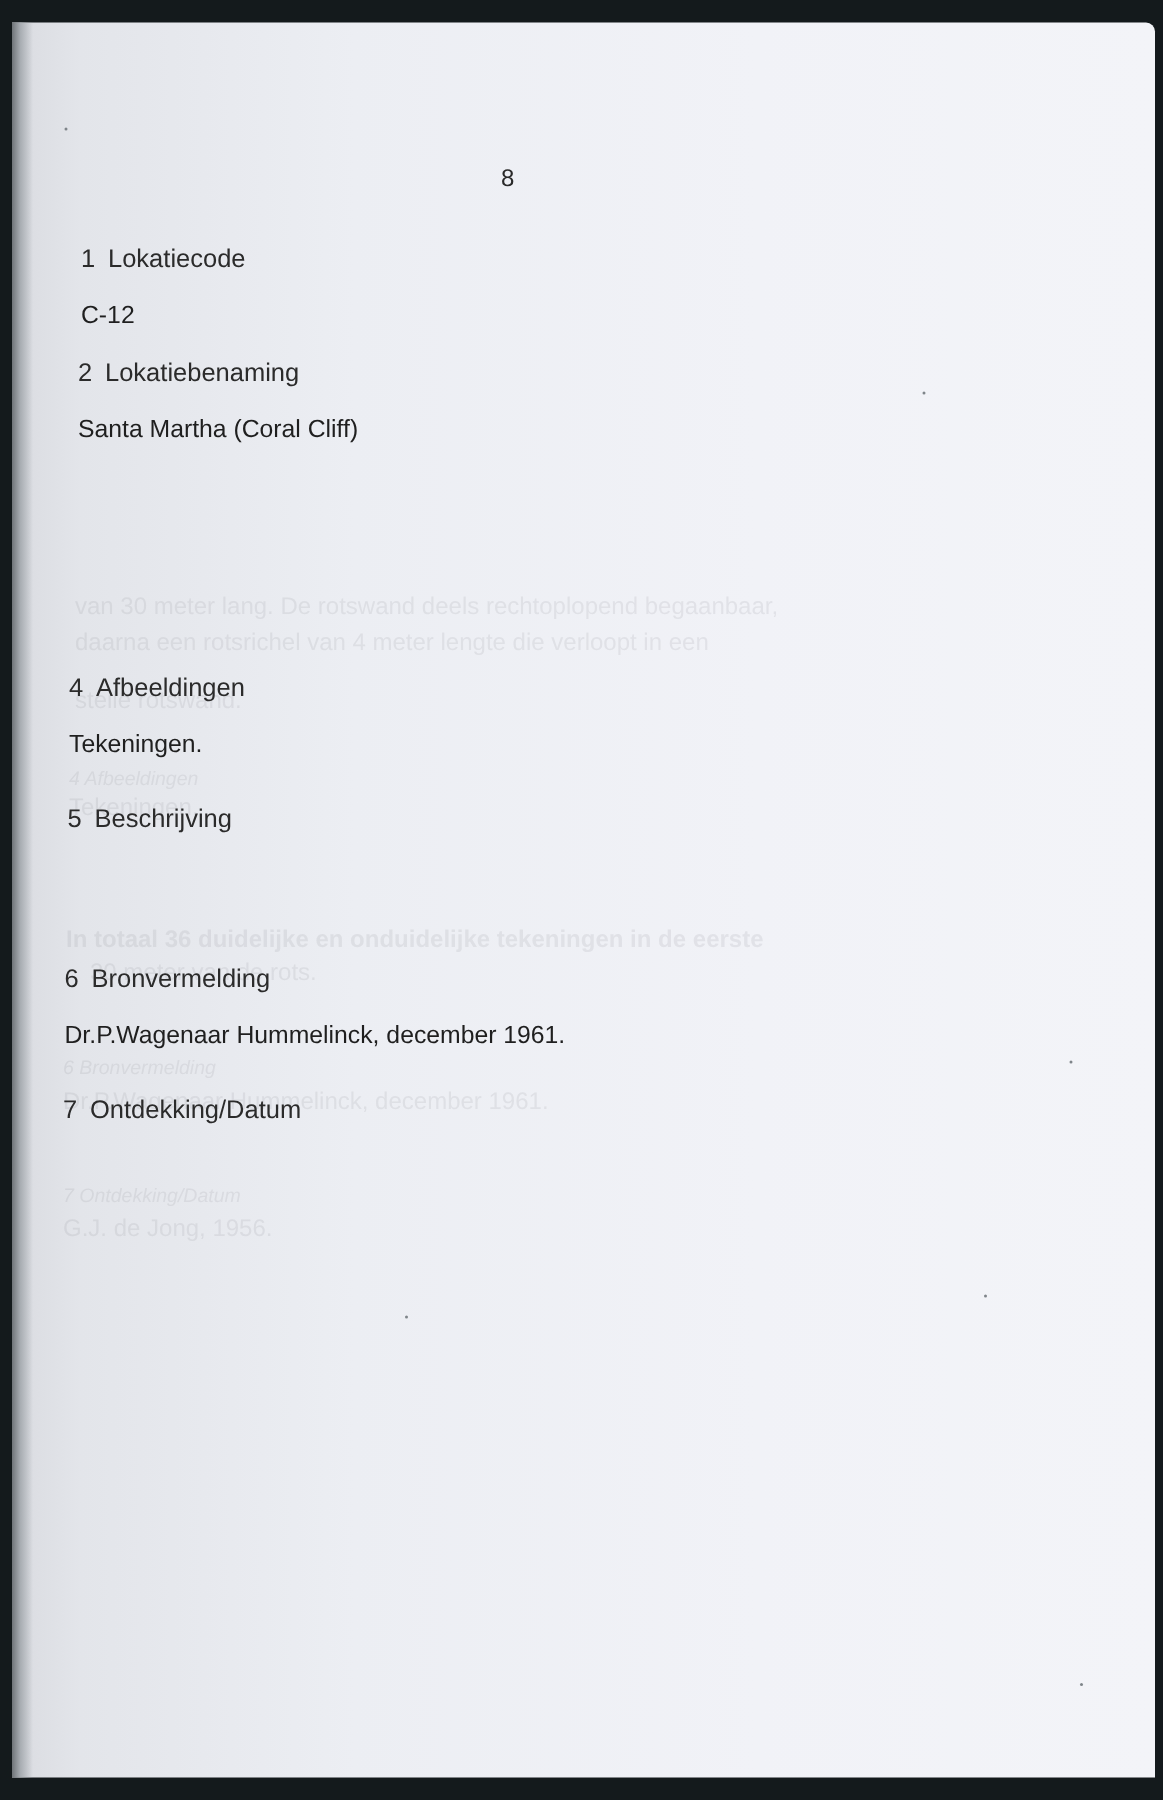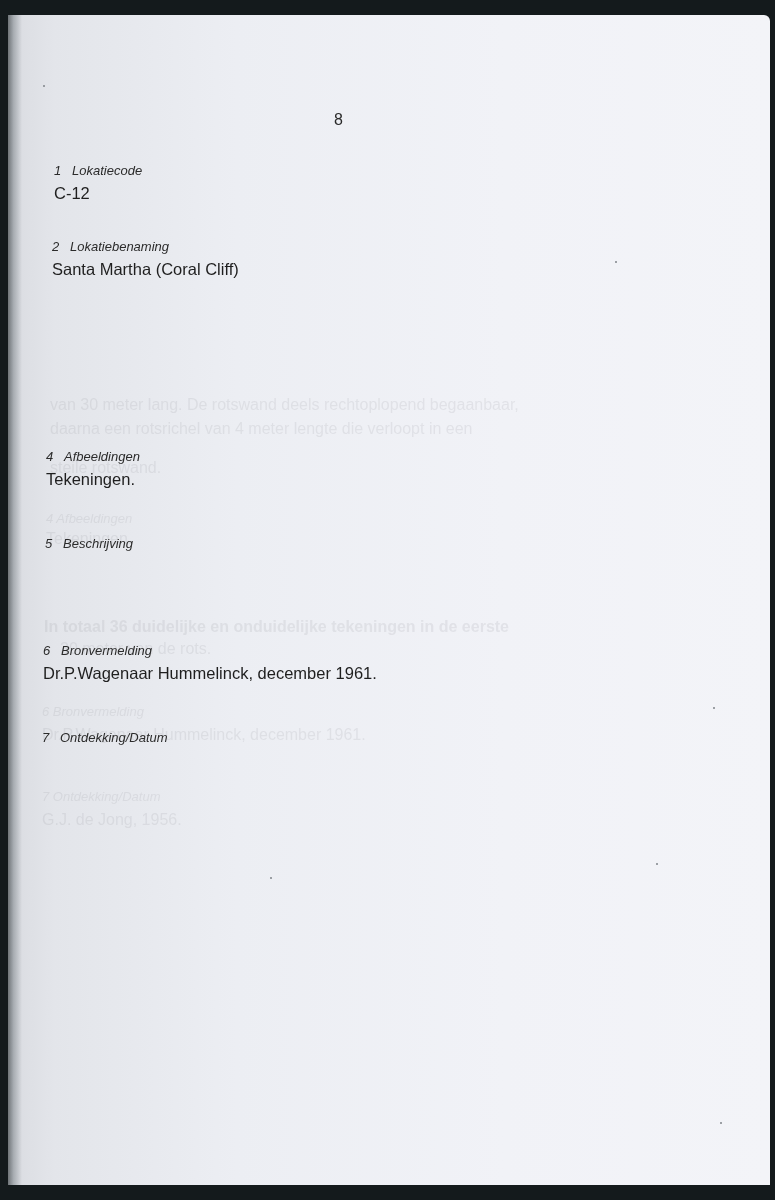--- a/index.html
+++ b/index.html
@@ -46,34 +46,33 @@
       color: rgba(120,125,135,0.13);
       font-size: 16px;
       line-height: 22px;
       white-space: nowrap;
     }
     .field {
       position: absolute;
       left: 0;
     }
     .field-label {
-      font-style: italic;
-      font-size: 13px;
+      font-size: 17px;
       color: #2b2b2b;
       white-space: nowrap;
     }
     .field-label .num {
       display: inline-block;
       width: 18px;
     }
     .field-value {
       font-size: 16.5px;
       line-height: 22px;
       color: #1f1f1f;
-      margin-top: 4px;
+      margin-top: 16px;
       white-space: pre-line;
     }
     .speck {
       position: absolute;
       width: 2px;
       height: 2px;
       background: #7f858a;
       border-radius: 50%;
     }
   </style>

